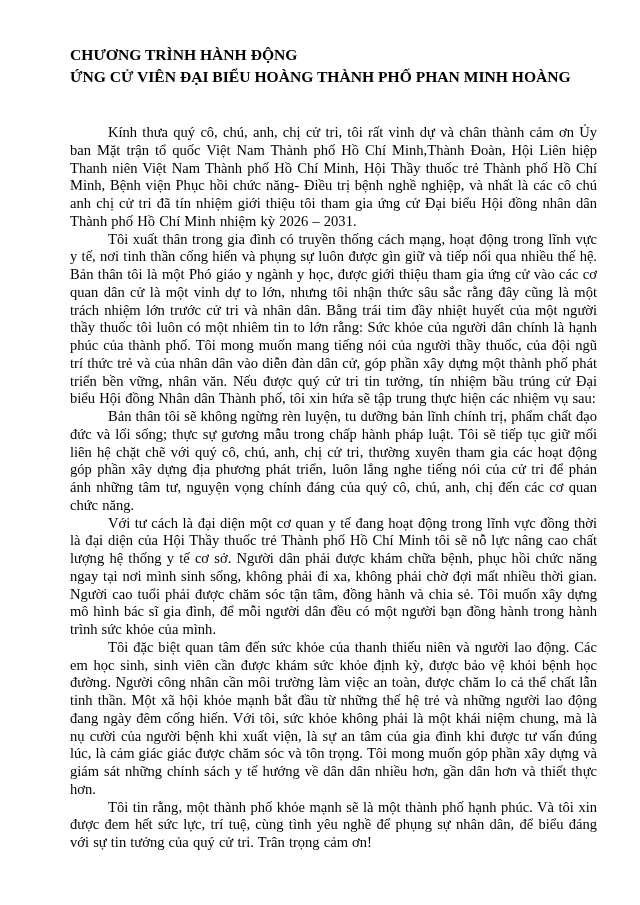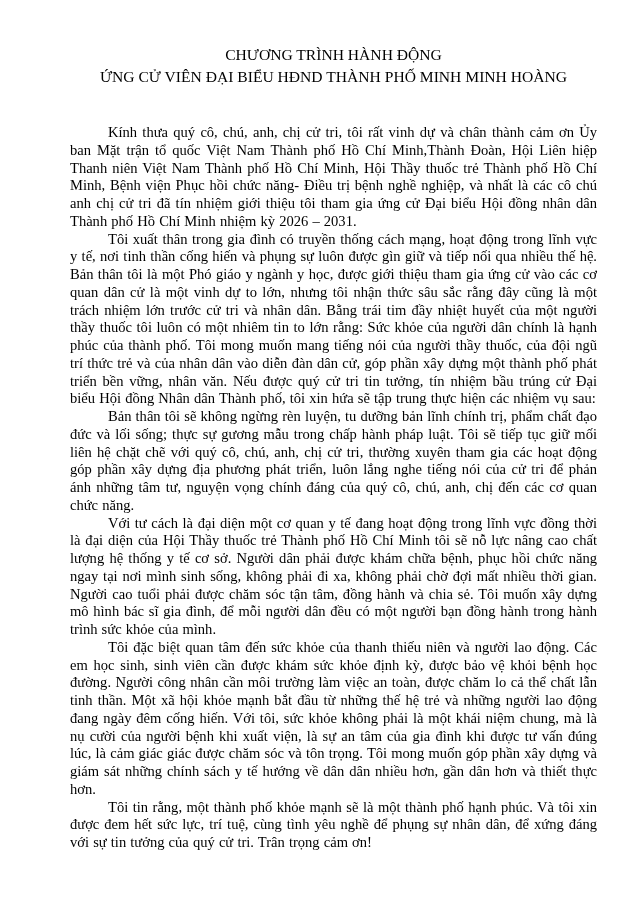--- a/index.html
+++ b/index.html
@@ -12,22 +12,21 @@
     width: 640px;
     height: 905px;
     box-sizing: border-box;
     background: #ffffff;
     padding: 44px 43px 0 70px;
     font-family: "Liberation Serif", "DejaVu Serif", serif;
     color: #000000;
     overflow: hidden;
   }
   .doc-title {
-    text-align: center;
-    font-weight: normal;
+    font-weight: bold;
     font-size: 15.6px;
     line-height: 21.5px;
     margin: 0;
   }
   .doc-body {
     margin-top: 37px;
   }
   .doc-body p {
     margin: 0;
     font-size: 14.55px;
@@ -36,23 +35,23 @@
     text-indent: 38px;
     word-spacing: 0.5px;
   }
 </style>
 </head>
 <body>
 
 <div class="page">
   <div class="doc-title">
     <div>CHƯƠNG TRÌNH HÀNH ĐỘNG</div>
-    <div>ỨNG CỬ VIÊN ĐẠI BIỂU HĐND THÀNH PHỐ MINH MINH HOÀNG</div>
+    <div>ỨNG CỬ VIÊN ĐẠI BIỂU HOÀNG THÀNH PHỐ PHAN MINH HOÀNG</div>
   </div>
   <div class="doc-body">
     <p>Kính thưa quý cô, chú, anh, chị cử tri, tôi rất vinh dự và chân thành cảm ơn Ủy ban Mặt trận tổ quốc Việt Nam Thành phố Hồ Chí Minh,Thành Đoàn, Hội Liên hiệp Thanh niên Việt Nam Thành phố Hồ Chí Minh, Hội Thầy thuốc trẻ Thành phố Hồ Chí Minh, Bệnh viện Phục hồi chức năng- Điều trị bệnh nghề nghiệp, và nhất là các cô chú anh chị cử tri đã tín nhiệm giới thiệu tôi tham gia ứng cử Đại biểu Hội đồng nhân dân Thành phố Hồ Chí Minh nhiệm kỳ 2026 – 2031.</p>
     <p>Tôi xuất thân trong gia đình có truyền thống cách mạng, hoạt động trong lĩnh vực y tế, nơi tinh thần cống hiến và phụng sự luôn được gìn giữ và tiếp nối qua nhiều thế hệ. Bản thân tôi là một Phó giáo y ngành y học, được giới thiệu tham gia ứng cử vào các cơ quan dân cử là một vinh dự to lớn, nhưng tôi nhận thức sâu sắc rằng đây cũng là một trách nhiệm lớn trước cử tri và nhân dân. Bằng trái tim đầy nhiệt huyết của một người thầy thuốc tôi luôn có một nhiêm tin to lớn rằng: Sức khỏe của người dân chính là hạnh phúc của thành phố. Tôi mong muốn mang tiếng nói của người thầy thuốc, của đội ngũ trí thức trẻ và của nhân dân vào diễn đàn dân cử, góp phần xây dựng một thành phố phát triển bền vững, nhân văn. Nếu được quý cử tri tin tưởng, tín nhiệm bầu trúng cử Đại biểu Hội đồng Nhân dân Thành phố, tôi xin hứa sẽ tập trung thực hiện các nhiệm vụ sau:</p>
     <p>Bản thân tôi sẽ không ngừng rèn luyện, tu dưỡng bản lĩnh chính trị, phẩm chất đạo đức và lối sống; thực sự gương mẫu trong chấp hành pháp luật. Tôi sẽ tiếp tục giữ mối liên hệ chặt chẽ với quý cô, chú, anh, chị cử tri, thường xuyên tham gia các hoạt động góp phần xây dựng địa phương phát triển, luôn lắng nghe tiếng nói của cử tri để phản ánh những tâm tư, nguyện vọng chính đáng của quý cô, chú, anh, chị đến các cơ quan chức năng.</p>
     <p>Với tư cách là đại diện một cơ quan y tế đang hoạt động trong lĩnh vực đồng thời là đại diện của Hội Thầy thuốc trẻ Thành phố Hồ Chí Minh tôi sẽ nỗ lực nâng cao chất lượng hệ thống y tế cơ sở. Người dân phải được khám chữa bệnh, phục hồi chức năng ngay tại nơi mình sinh sống, không phải đi xa, không phải chờ đợi mất nhiều thời gian. Người cao tuổi phải được chăm sóc tận tâm, đồng hành và chia sẻ. Tôi muốn xây dựng mô hình bác sĩ gia đình, để mỗi người dân đều có một người bạn đồng hành trong hành trình sức khỏe của mình.</p>
     <p>Tôi đặc biệt quan tâm đến sức khỏe của thanh thiếu niên và người lao động. Các em học sinh, sinh viên cần được khám sức khỏe định kỳ, được bảo vệ khỏi bệnh học đường. Người công nhân cần môi trường làm việc an toàn, được chăm lo cả thể chất lẫn tinh thần. Một xã hội khỏe mạnh bắt đầu từ những thế hệ trẻ và những người lao động đang ngày đêm cống hiến. Với tôi, sức khỏe không phải là một khái niệm chung, mà là nụ cười của người bệnh khi xuất viện, là sự an tâm của gia đình khi được tư vấn đúng lúc, là cảm giác giác được chăm sóc và tôn trọng. Tôi mong muốn góp phần xây dựng và giám sát những chính sách y tế hướng về dân dân nhiều hơn, gần dân hơn và thiết thực hơn.</p>
-    <p>Tôi tin rằng, một thành phố khỏe mạnh sẽ là một thành phố hạnh phúc. Và tôi xin được đem hết sức lực, trí tuệ, cùng tình yêu nghề để phụng sự nhân dân, để xứng đáng với sự tin tưởng của quý cử tri. Trân trọng cảm ơn!</p>
+    <p>Tôi tin rằng, một thành phố khỏe mạnh sẽ là một thành phố hạnh phúc. Và tôi xin được đem hết sức lực, trí tuệ, cùng tình yêu nghề để phụng sự nhân dân, để biểu đáng với sự tin tưởng của quý cử tri. Trân trọng cảm ơn!</p>
   </div>
 </div>
 
 </body></html>

